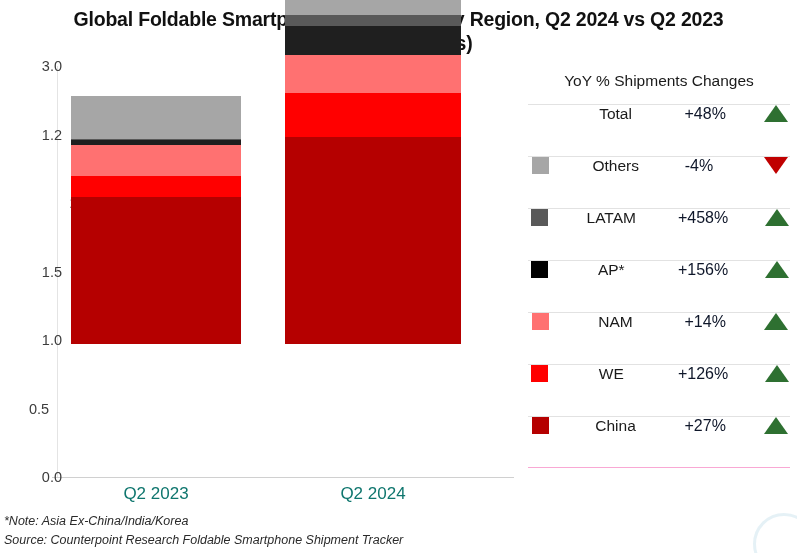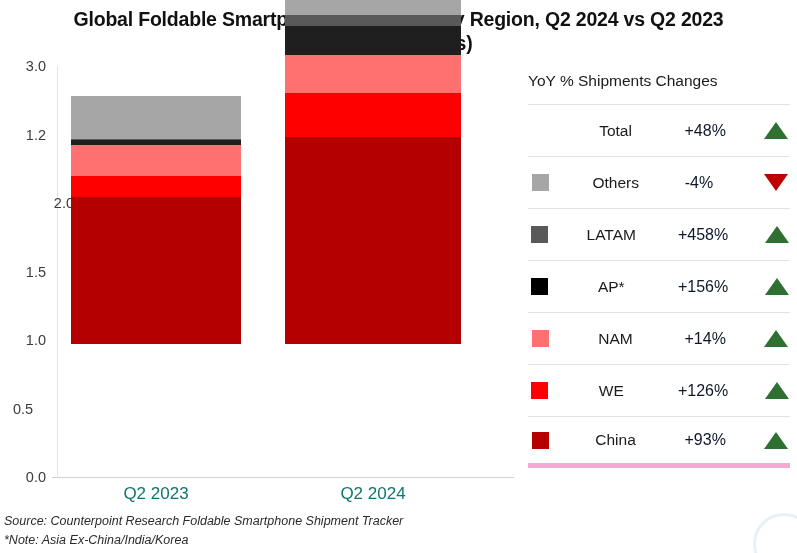--- a/index.html
+++ b/index.html
@@ -17,21 +17,21 @@
     text-align: center;
     font-size: 19.5px; font-weight: bold; color: #111111;
     line-height: 1.22; letter-spacing: -0.2px;
   }
   .title-line2 { display: block; }
 
   
   .plot { position: absolute; left: 0; top: 66px; width: 520px; height: 420px; }
 
   .ytick {
-    position: absolute; left: 0; width: 46px;
+    position: absolute; left: 16px; width: 46px;
     text-align: right;
     font-size: 14.5px; color: #3c3c3c;
     transform: translateY(-50%);
   }
   .axis-line {
     position: absolute; left: 52px; top: 411px; width: 462px; height: 1px;
     background: #d0d0d0;
   }
   .axis-vline {
     position: absolute; left: 57px; top: 0px; width: 1px; height: 411px;
@@ -68,30 +68,30 @@
   }
   .wm-mark::after {
     content: ""; position: absolute; left: 7px; top: 5px;
     width: 8px; height: 8px; border-radius: 50%;
     background: rgba(255,255,255,0.12);
   }
 
   
   .yoy { position: absolute; left: 528px; top: 72px; width: 262px; }
   .yoy-header {
-    text-align: left; font-size: 15.5px; color: #1a1a1a;
+    text-align: center; font-size: 15.5px; color: #1a1a1a;
     padding-bottom: 14px; white-space: nowrap;
   }
   .yoy-row {
-    display: flex; align-items: center;
+    display: flex; 
     height: 52px;
     border-top: 1px solid #e2e2e2;
     gap: 36px;
   }
-  .yoy-row:last-child { border-bottom: 5px solid #f9a8d4; }
+  .yoy-row:last-child { border-bottom: 1px solid #f9a8d4; }
   .yoy-swatch-cell { width: 42px; display: flex; justify-content: center; }
   .swatch { width: 17px; height: 17px; display: block; }
   .yoy-name {
     width: 92px; text-align: center;
     font-size: 15.5px; color: #1a1a1a;
   }
   .yoy-val {
     width: 76px; text-align: left; padding-left: 6px;
     font-size: 16px; color: #0f172a;
   }
@@ -230,27 +230,27 @@
           <div class="yoy-val">+126%</div>
           <div class="yoy-arrow">
             <span class="tri tri-up"></span>
           </div>
         </div>
         <div class="yoy-row">
           <div class="yoy-swatch-cell">
             <span class="swatch" style="background: rgb(181, 0, 0);"></span>
           </div>
           <div class="yoy-name">China</div>
-          <div class="yoy-val">+93%</div>
+          <div class="yoy-val">+27%</div>
           <div class="yoy-arrow">
             <span class="tri tri-up"></span>
           </div>
         </div>
       </div>
   </div>
 
   <div class="footer">
+    <div>*Note: Asia Ex-China/India/Korea</div>
     <div>Source: Counterpoint Research Foldable Smartphone Shipment Tracker</div>
-    <div>*Note: Asia Ex-China/India/Korea</div>
   </div>
 
   <div class="corner-logo"></div>
 </div>
 
 </body></html>

